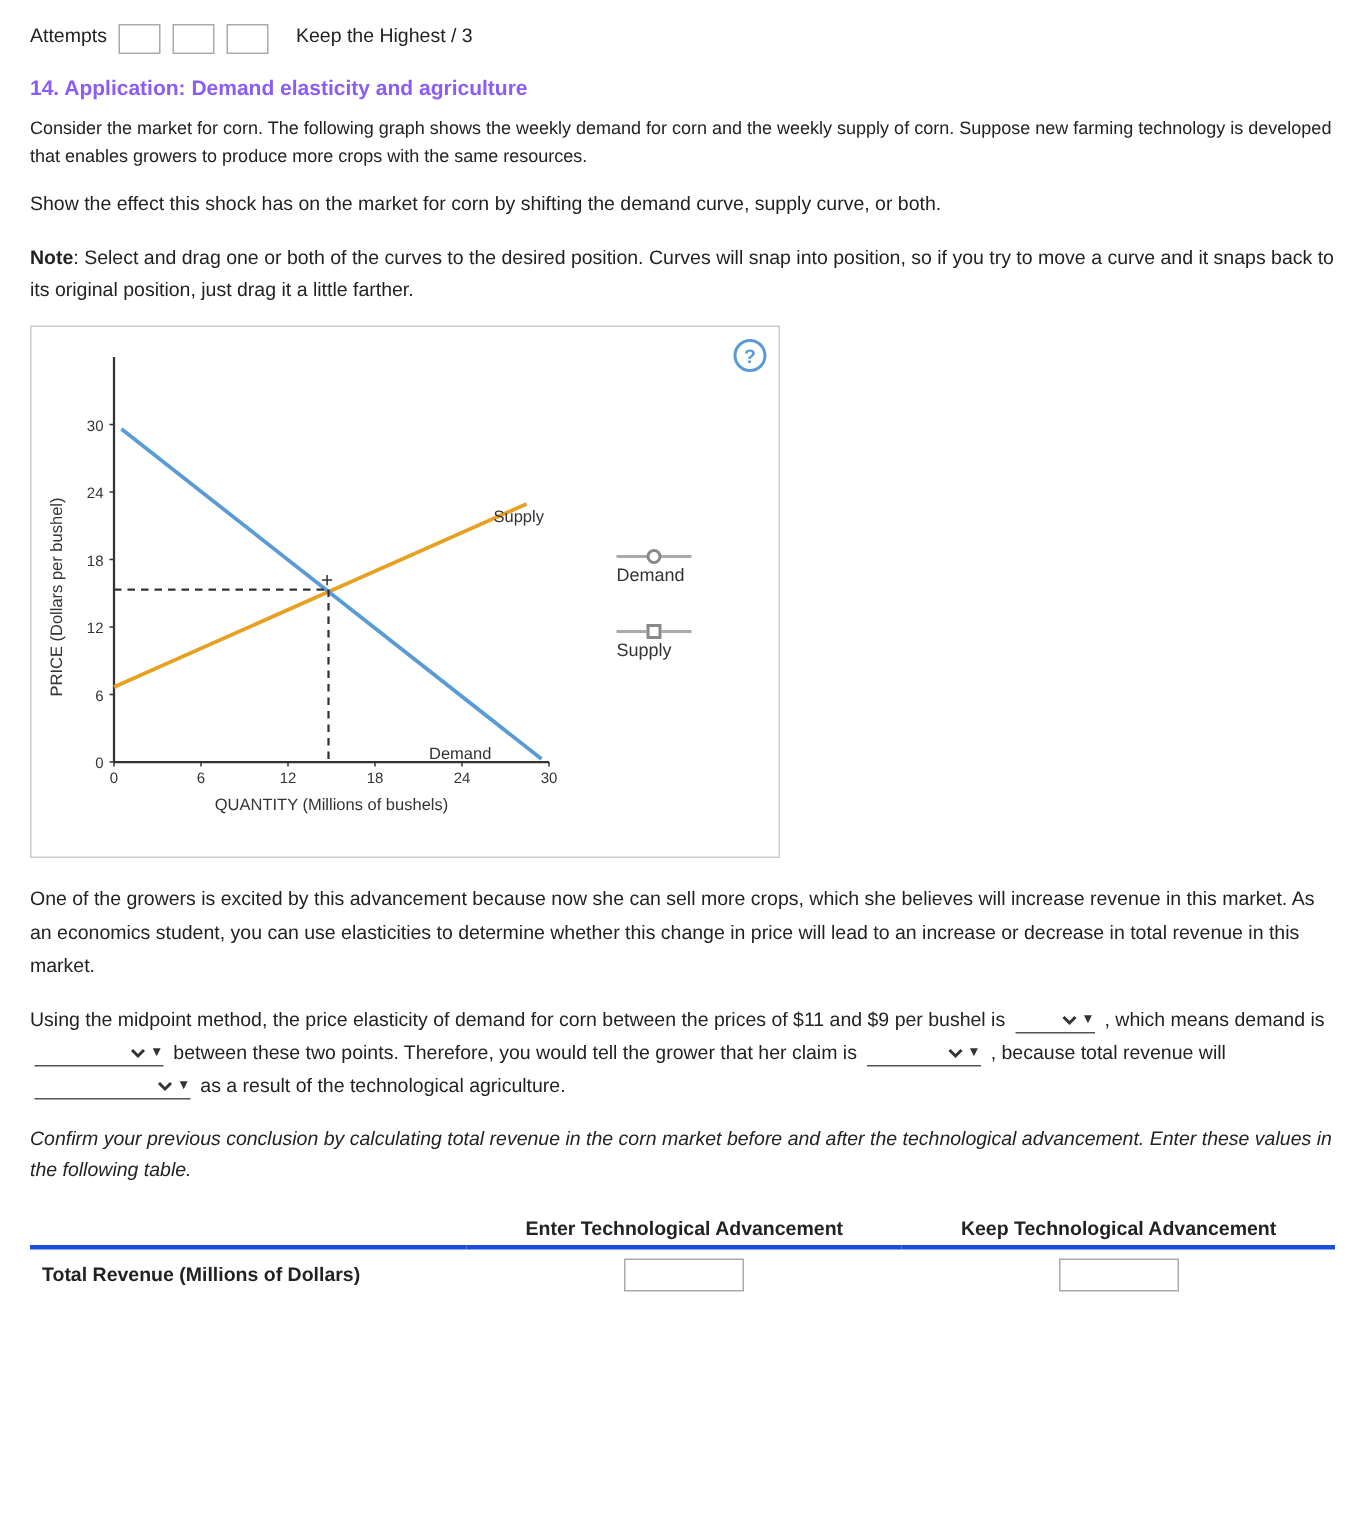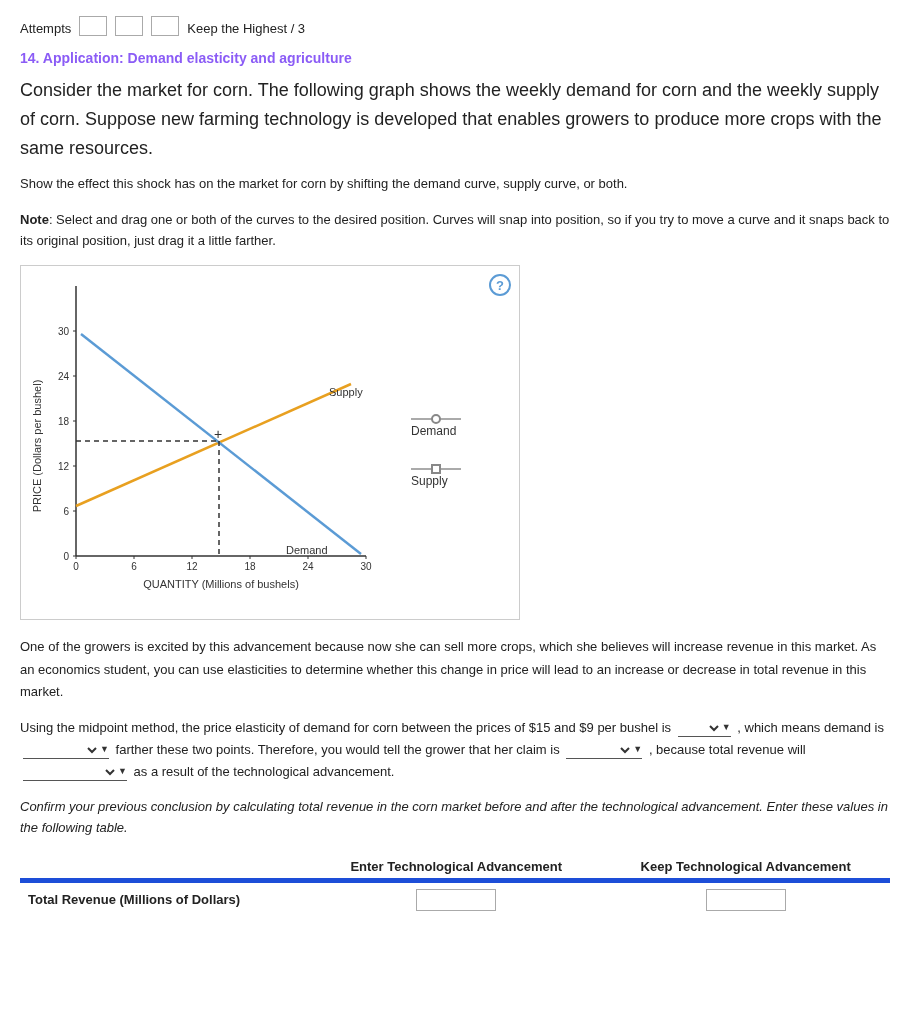--- a/index.html
+++ b/index.html
@@ -6,40 +6,40 @@
     body {
       font-family: Arial, sans-serif;
       font-size: 13px;
       color: #222;
       background: #fff;
       padding: 16px 20px;
       width: 910px;
     }
     .attempts-bar {
       display: flex;
-      align-items: flex-end;
+      align-items: flex-start;
       gap: 8px;
       margin-bottom: 14px;
     }
     .attempts-label { font-size: 13px; }
     .attempt-box {
       width: 28px; height: 20px;
       border: 1px solid #aaa;
       background: #fff;
       display: inline-block;
     }
-    .keep-highest { font-size: 13px; }
+    .keep-highest { font-size: 13px; margin-left: 10px; }
     .question-title {
       color: #8b5cf6;
       font-size: 14px;
       font-weight: bold;
       margin-bottom: 10px;
     }
     .question-body {
-      font-size: 18px;
+      font-size: 12px;
       line-height: 1.6;
       margin-bottom: 12px;
     }
     .italic-instruction {
       margin-bottom: 10px;
       font-size: 13px;
       line-height: 1.5;
     }
     .note-block {
       font-size: 13px;
@@ -141,21 +141,21 @@
       text-align: center;
       font-weight: bold;
       padding: 4px 8px;
       border-bottom: 2px solid #333;
     }
     .revenue-table th.left-header {
       text-align: left;
     }
     .revenue-table td {
       padding: 6px 8px;
-      border-top: 5px solid #1d4ed8;
+      border-top: 3px solid #1d4ed8;
     }
     .revenue-table td.row-label {
       font-weight: bold;
     }
     .revenue-table td.value-cell {
       text-align: center;
     }
     .input-box {
       width: 80px;
       height: 22px;
@@ -264,62 +264,62 @@
         </div>
         <span class="legend-label">Supply</span>
       </div>
     </div>
   </div>
 </div>
 
 <p class="paragraph-section">One of the growers is excited by this advancement because now she can sell more crops, which she believes will increase revenue in this market. As an economics student, you can use elasticities to determine whether this change in price will lead to an increase or decrease in total revenue in this market.</p>
 
 <p class="paragraph-section">
-  <span>Using the midpoint method, the price elasticity of demand for corn between the prices of $15 and $9 per bushel is</span>
+  <span>Using the midpoint method, the price elasticity of demand for corn between the prices of $11 and $9 per bushel is</span>
   <span class="dropdown-wrap">
     <select class="inline-select">
       <option value=""></option>
       <option value="1.00">1.00</option>
       <option value="0.50">0.50</option>
       <option value="2.00">2.00</option>
       <option value="1.50">1.50</option>
     </select>
     <span style="font-size:9px; color:#333;">▼</span>
   </span>
   <span>, which means demand is</span>
   <span class="dropdown-wrap">
     <select class="inline-select">
       <option value=""></option>
       <option value="elastic">elastic</option>
       <option value="inelastic">inelastic</option>
       <option value="unit elastic">unit elastic</option>
     </select>
     <span style="font-size:9px; color:#333;">▼</span>
   </span>
-  <span>farther these two points. Therefore, you would tell the grower that her claim is</span>
+  <span>between these two points. Therefore, you would tell the grower that her claim is</span>
   <span class="dropdown-wrap">
     <select class="inline-select">
       <option value=""></option>
       <option value="correct">correct</option>
       <option value="incorrect">incorrect</option>
     </select>
     <span style="font-size:9px; color:#333;">▼</span>
   </span>
   <span>, because total revenue will</span>
   <br>
   <span class="dropdown-wrap">
     <select class="inline-select">
       <option value=""></option>
       <option value="increase">increase</option>
       <option value="decrease">decrease</option>
       <option value="stay the same">stay the same</option>
     </select>
     <span style="font-size:9px; color:#333;">▼</span>
   </span>
-  <span>as a result of the technological advancement.</span>
+  <span>as a result of the technological agriculture.</span>
 </p>
 
 <p class="confirm-section">Confirm your previous conclusion by calculating total revenue in the corn market before and after the technological advancement. Enter these values in the following table.</p>
 
 <div class="table-section">
   <table class="revenue-table">
     <thead>
       <tr>
         <th class="left-header"></th>
         <th>Enter Technological Advancement</th>

